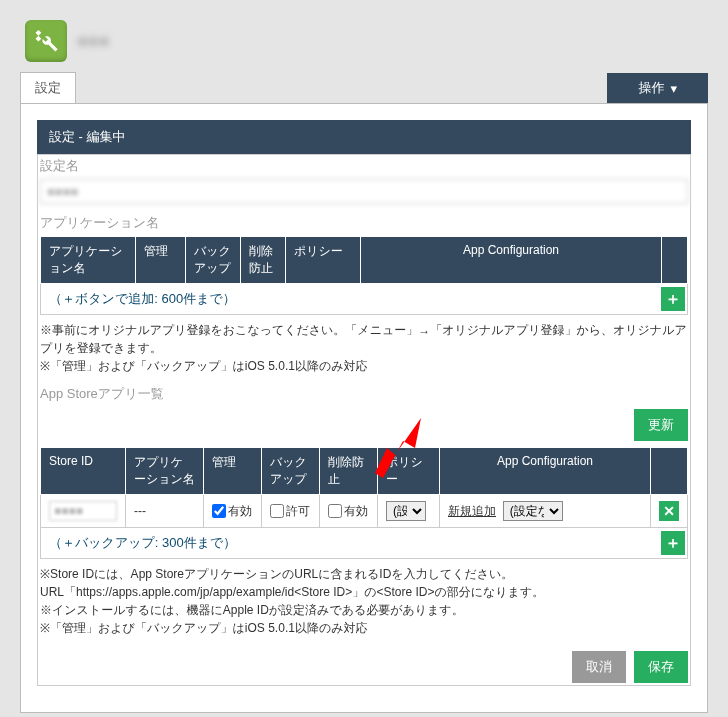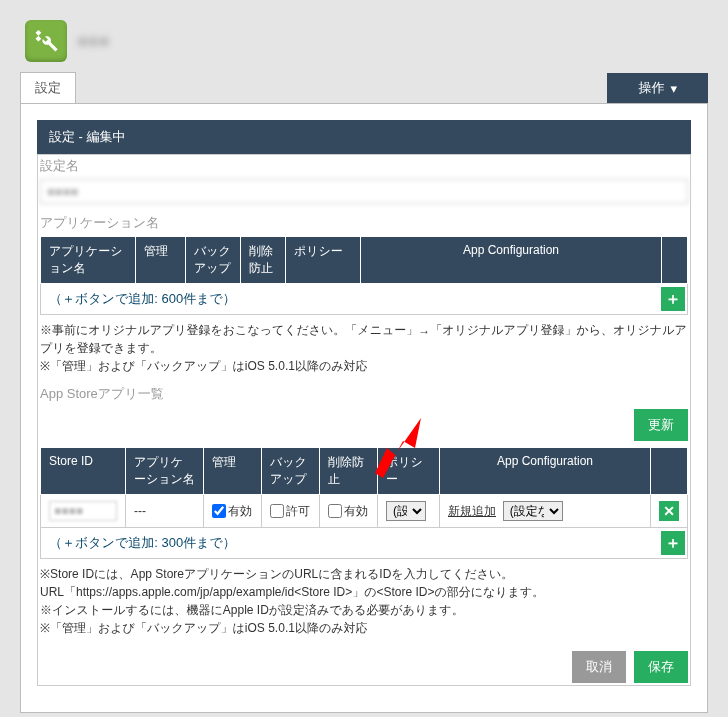--- a/index.html
+++ b/index.html
@@ -318,21 +318,21 @@
               <option>(設定な</option>
             </select>
           </td>
           <td>
             <div class="delete-btn">✕</div>
           </td>
         </tr>
       </tbody>
     </table>
     <div class="add-row">
-      <span class="add-row-text">（＋ボタンで追加: 300件まで）</span>
+      <span class="add-row-text">（＋バックアップ: 300件まで）</span>
       <div class="add-btn">＋</div>
     </div>
     <div class="note-text" style="white-space: pre-line;">※Store IDには、App StoreアプリケーションのURLに含まれるIDを入力してください。
 URL「https://apps.apple.com/jp/app/example/id&lt;Store ID&gt;」の&lt;Store ID&gt;の部分になります。
 ※インストールするには、機器にApple IDが設定済みである必要があります。
 ※「管理」および「バックアップ」はiOS 5.0.1以降のみ対応</div>
 
     <div class="btn-row">
       <button class="btn-gray">取消</button>
       <button class="btn-green">保存</button>

